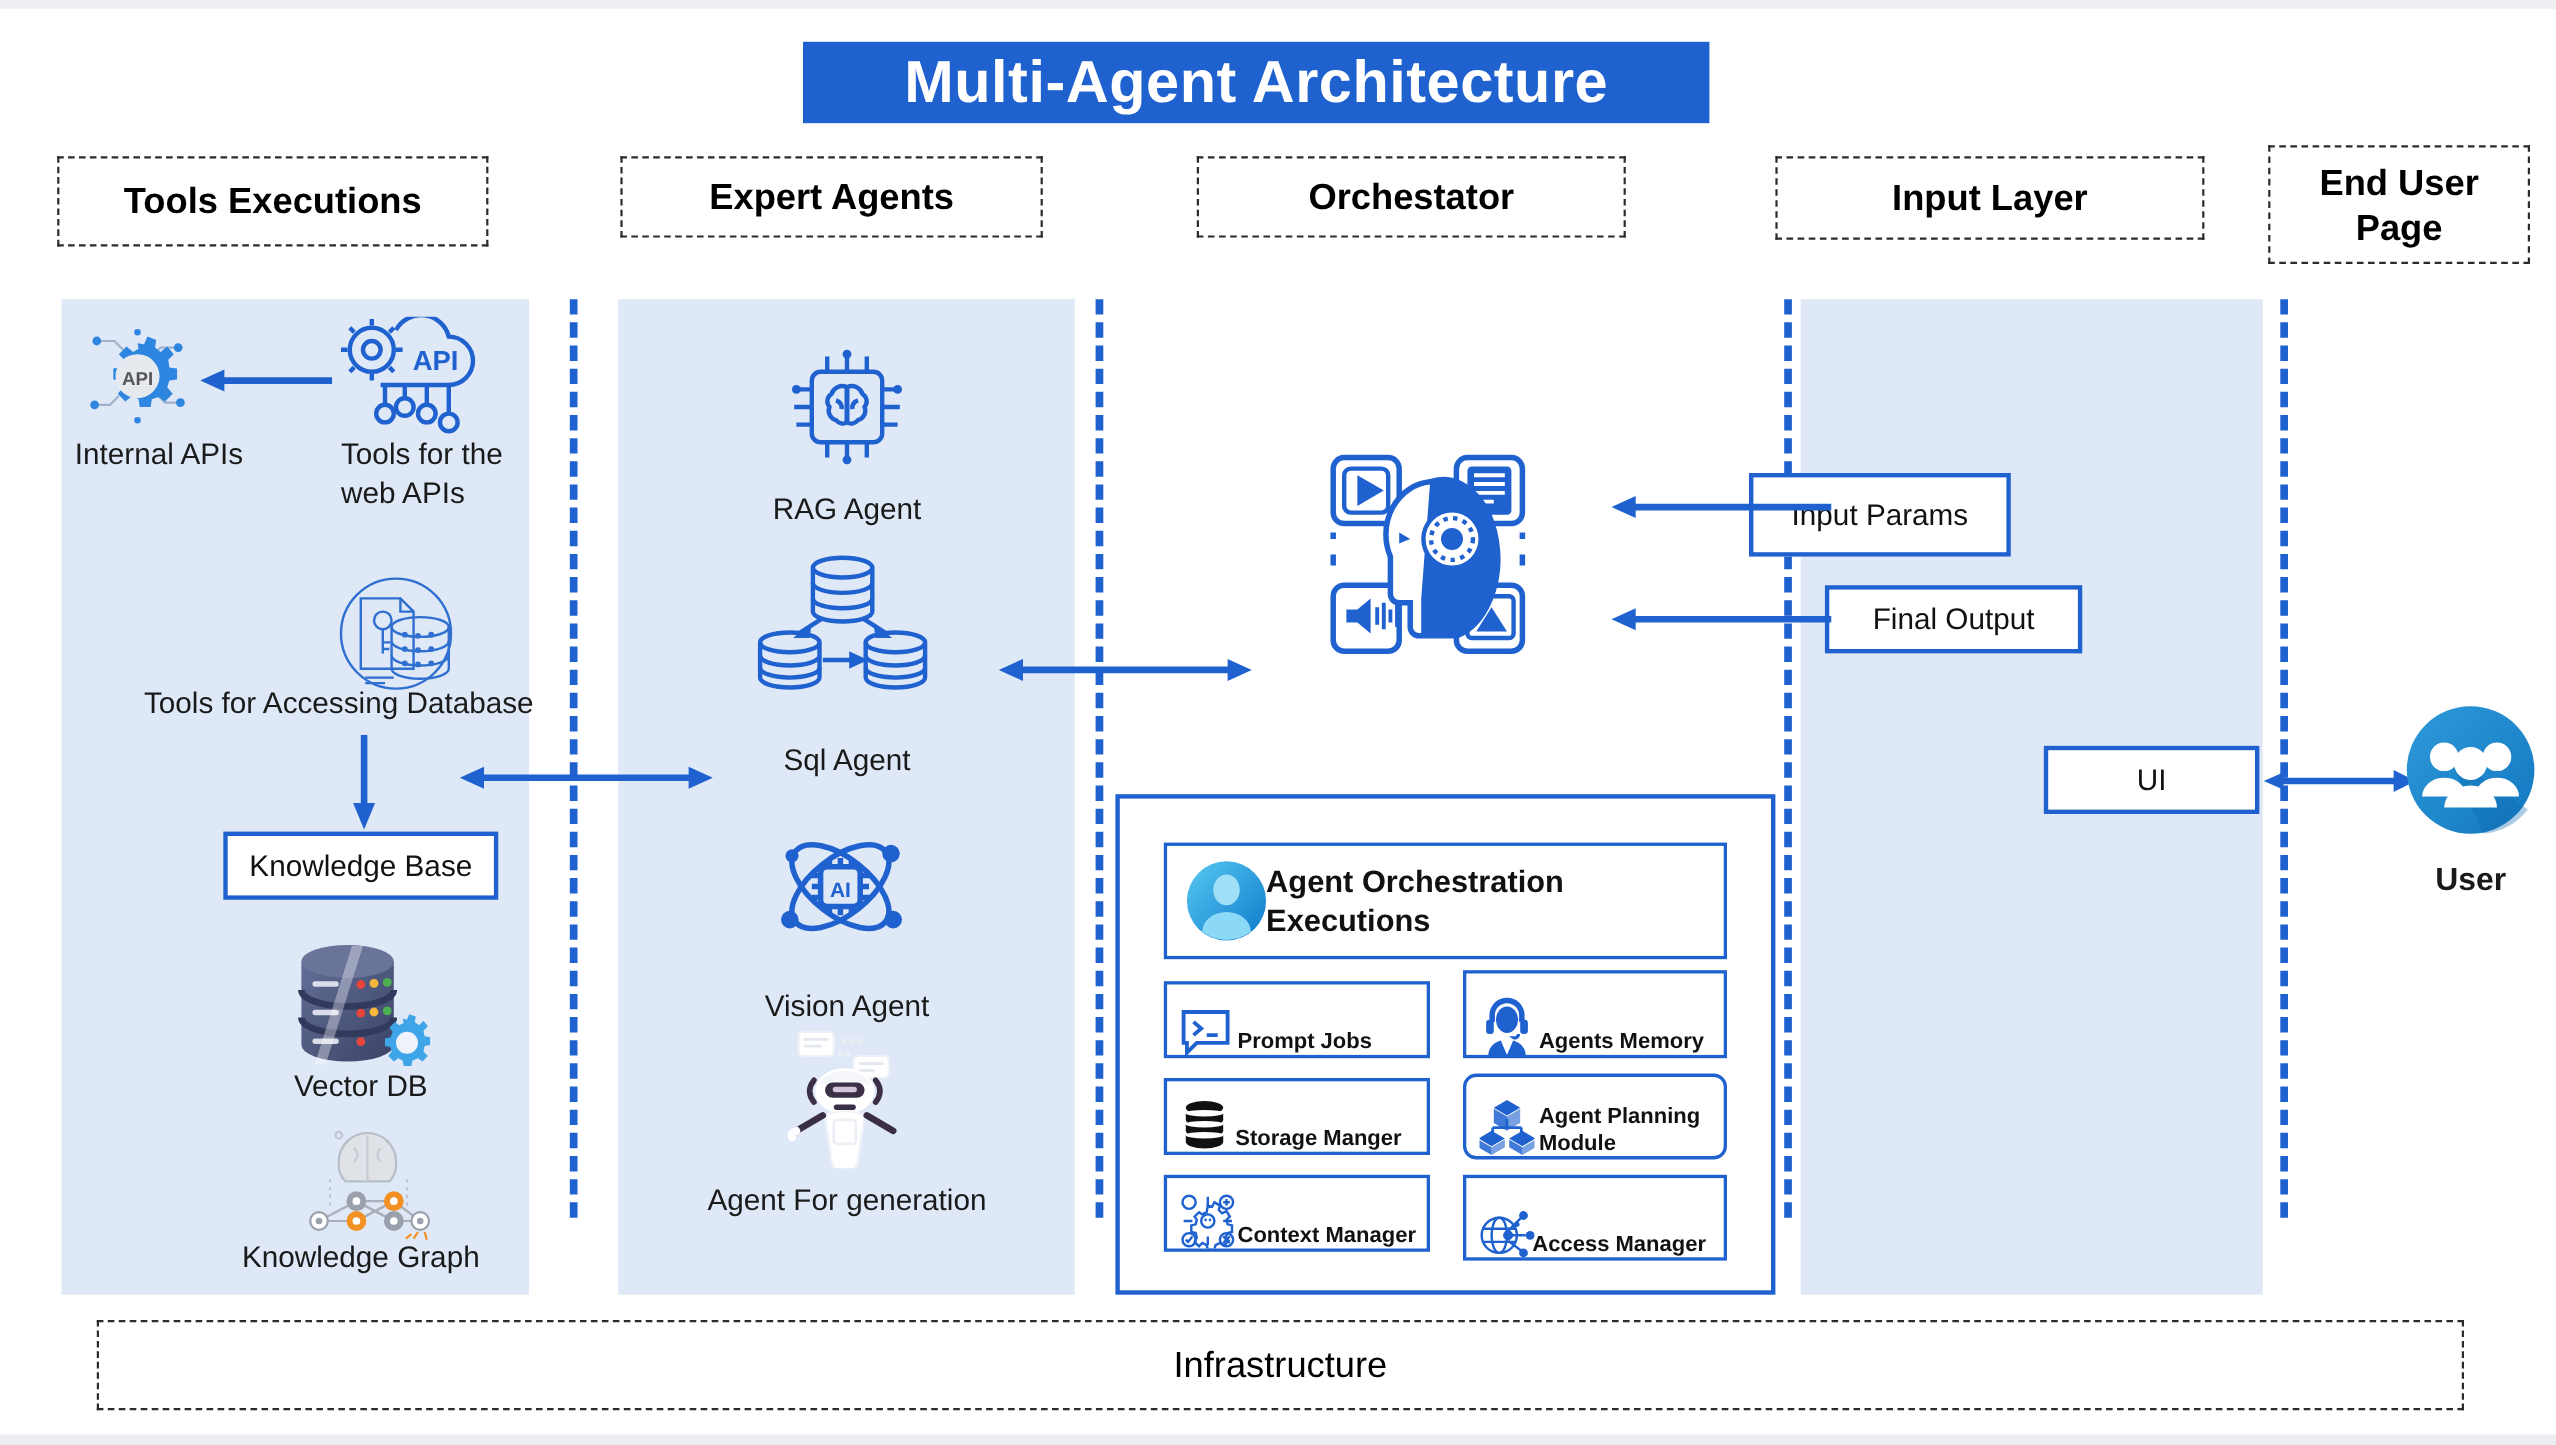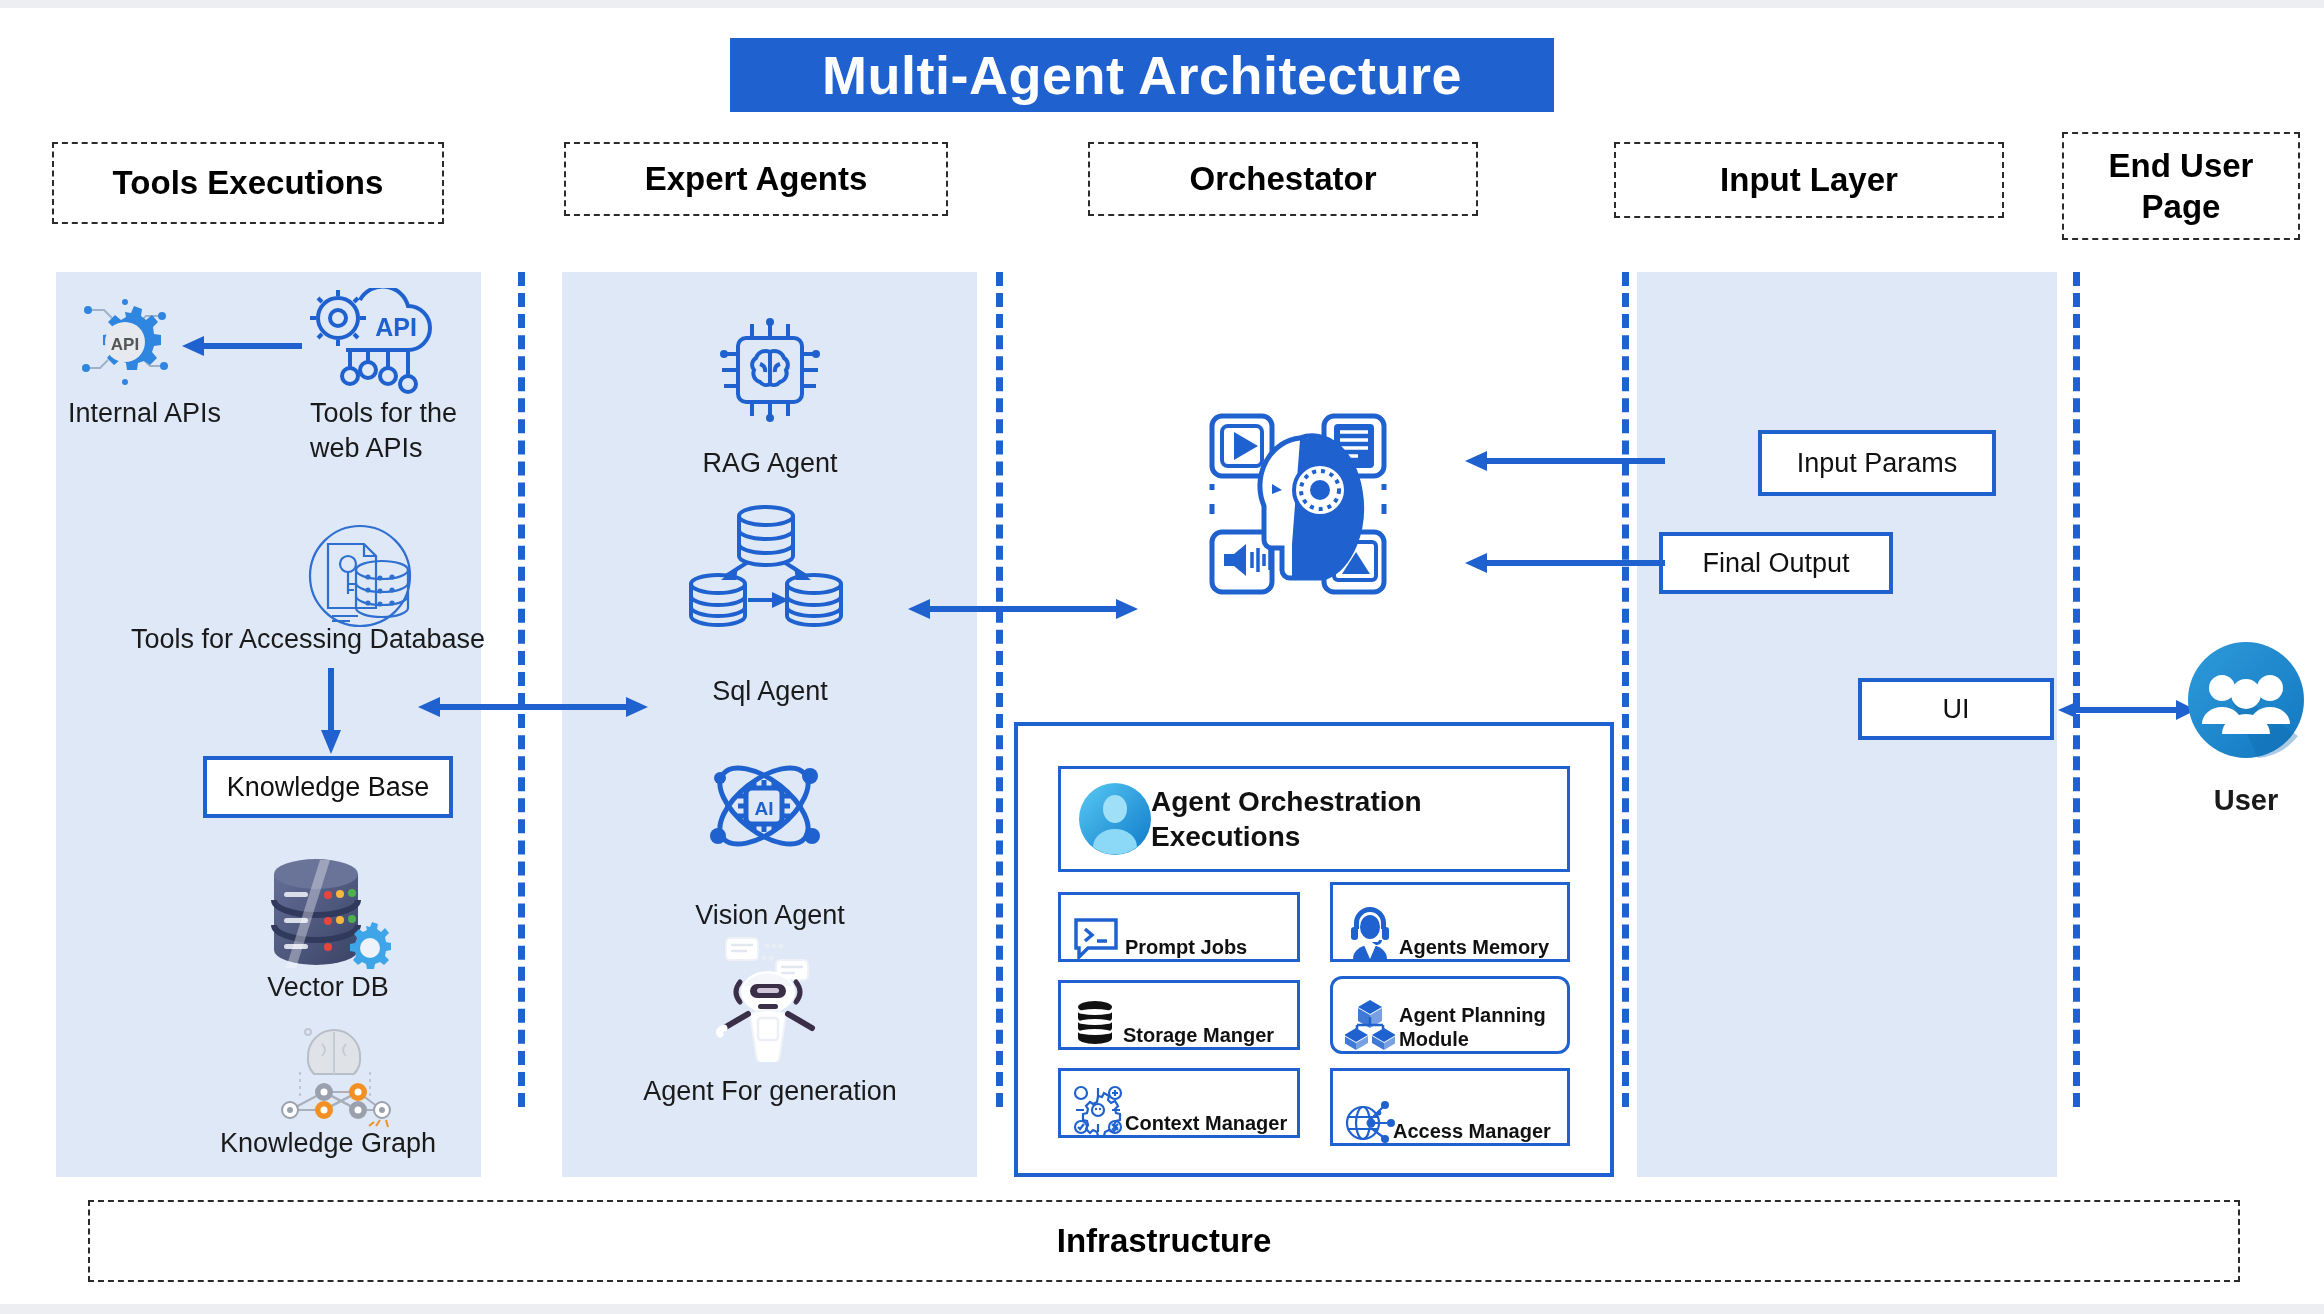--- a/index.html
+++ b/index.html
@@ -71,21 +71,21 @@
     position:absolute;border:3px solid #1f62cf;background:#ffffff;box-sizing:border-box;
     display:flex;align-items:flex-end;
   }
   .comp-label{font-size:20px;font-weight:bold;color:#111;line-height:1.2;}
 
   
   .infra{
     position:absolute;left:88px;top:1200px;width:2152px;height:82px;
     border:2px dashed #2b2b2b;background:#ffffff;box-sizing:border-box;
     display:flex;align-items:center;justify-content:center;
-    font-size:33px;font-weight:bold;color:#000;
+    font-size:33px;font-weight:normal;color:#000;
   }
   svg{display:block;}
 </style>
 </head>
 <body>
 
 <div class="page-edge-top"></div>
 <div class="page-edge-bottom"></div>
 
 <div class="title-bar">Multi-Agent Architecture</div>
@@ -597,21 +597,21 @@
         <circle cx="40" cy="10" r="4"></circle>
         <circle cx="46" cy="28" r="4"></circle>
         <circle cx="40" cy="44" r="4"></circle>
         <circle cx="34" cy="18" r="2.4"></circle>
       </g>
     </svg>
   </span>
   <span class="comp-label" style="margin-left:8px;">Access Manager</span>
 </div>
 
-<div class="bbox" style="left:1758px;top:430px;width:238px;height:66px;">
+<div class="bbox" style="left:1590px;top:430px;width:238px;height:76px;">
   <span>Input Params</span>
 </div>
 <div class="arrow" style="left:1465px;top:448px;width:200px;height:26px;">
   <svg width="200" height="26" viewBox="0 0 200 26">
     <line x1="18" y1="13" x2="200" y2="13" stroke="#1f62cf" stroke-width="6"></line>
     <polygon points="0,13 22,3 22,23" fill="#1f62cf"></polygon>
   </svg>
 </div>
 
 <div class="bbox" style="left:1659px;top:532px;width:234px;height:62px;">

